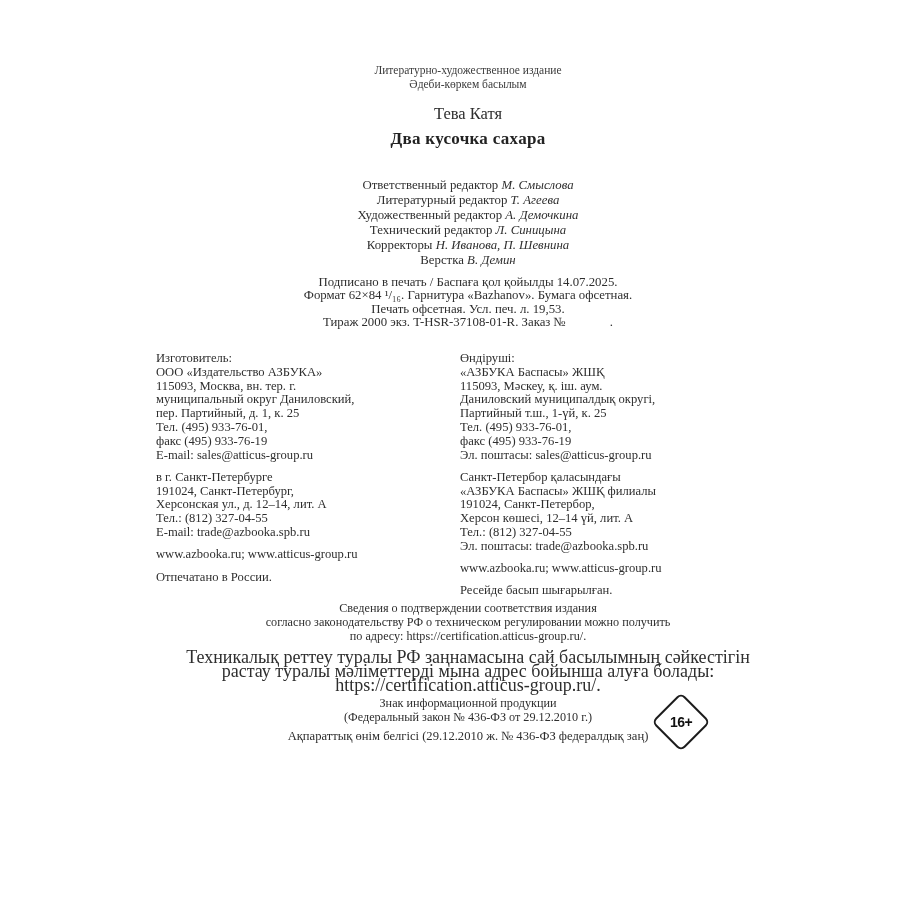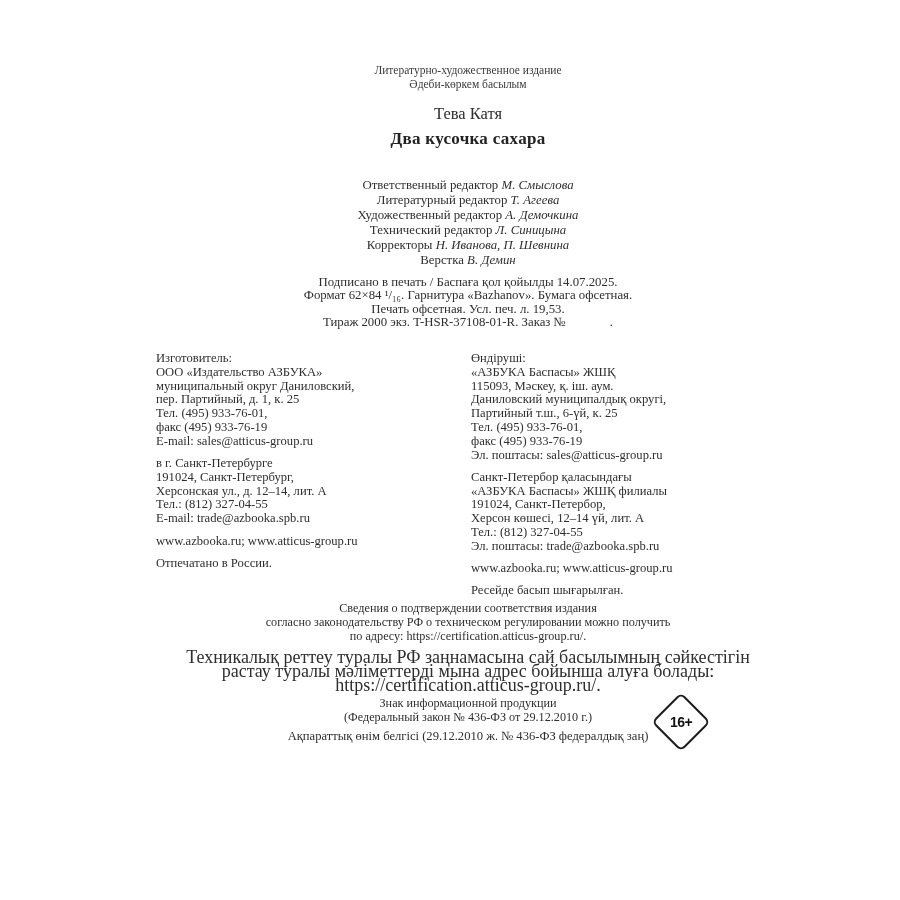--- a/index.html
+++ b/index.html
@@ -11,21 +11,21 @@
   .blk { position:absolute; left:25px; width:870px; text-align:center; }
   .edition    { top:63px;  font-size:11.5px; line-height:14px; color:#3c3c3c; }
   .author     { top:104px; font-size:16.5px; }
   .title      { top:129px; font-size:17px; font-weight:700; color:#222; letter-spacing:.3px; }
   .staff      { top:178px; font-size:12.8px; line-height:15px; }
   .staff i    { font-style:italic; }
   .printinfo  { top:276px; font-size:12.8px; line-height:13.4px; }
   .gap        { display:inline-block; width:44px; }
   .col        { position:absolute; top:352px; font-size:12.6px; line-height:13.8px; }
   .colL       { left:148px; width:307px; }
-  .colR       { left:463px; width:310px; text-align:left; }
+  .colR       { left:452px; width:310px; text-align:left; }
   .sp         { height:8.5px; }
   .conf-ru    { top:601px; font-size:12.2px; line-height:14px; }
   .conf-kz    { top:650px; font-size:18px; line-height:14px; }
   .infosign   { top:696px; font-size:12.2px; line-height:14px; }
   .infosignkz { top:729px; font-size:12.6px; }
   .badge {
     position:absolute; left:652px; top:701px; width:38px; height:38px;
     transform:rotate(45deg); border:2px solid #1c1c1c; border-radius:6px;
     background:#fff; display:flex; align-items:center; justify-content:center;
   }
@@ -61,20 +61,21 @@
   <div class="blk printinfo">
     <div>Подписано в печать / Баспаға қол қойылды 14.07.2025.</div>
     <div>Формат 62×84 ¹/₁₆. Гарнитура «Bazhanov». Бумага офсетная.</div>
     <div>Печать офсетная. Усл. печ. л. 19,53.</div>
     <div><span>Тираж 2000 экз. T-HSR-37108-01-R. Заказ №</span><span class="gap"></span><span>.</span></div>
   </div>
 
   <div class="col colL">
     <div>Изготовитель:</div>
     <div>ООО «Издательство АЗБУКА»</div>
+    <div>115093, Москва, вн. тер. г.</div>
     <div>муниципальный округ Даниловский,</div>
     <div>пер. Партийный, д. 1, к. 25</div>
     <div>Тел. (495) 933-76-01,</div>
     <div>факс (495) 933-76-19</div>
     <div>E-mail: sales@atticus-group.ru</div>
     <div class="sp"></div>
     <div>в г. Санкт-Петербурге</div>
     <div>191024, Санкт-Петербург,</div>
     <div>Херсонская ул., д. 12–14, лит. А</div>
     <div>Тел.: (812) 327-04-55</div>
@@ -83,21 +84,21 @@
     <div>www.azbooka.ru; www.atticus-group.ru</div>
     <div class="sp"></div>
     <div>Отпечатано в России.</div>
   </div>
 
   <div class="col colR">
     <div>Өндіруші:</div>
     <div>«АЗБУКА Баспасы» ЖШҚ</div>
     <div>115093, Мәскеу, қ. іш. аум.</div>
     <div>Даниловский муниципалдық округі,</div>
-    <div>Партийный т.ш., 6-үй, к. 25</div>
+    <div>Партийный т.ш., 1-үй, к. 25</div>
     <div>Тел. (495) 933-76-01,</div>
     <div>факс (495) 933-76-19</div>
     <div>Эл. поштасы: sales@atticus-group.ru</div>
     <div class="sp"></div>
     <div>Санкт-Петербор қаласындағы</div>
     <div>«АЗБУКА Баспасы» ЖШҚ филиалы</div>
     <div>191024, Санкт-Петербор,</div>
     <div>Херсон көшесі, 12–14 үй, лит. А</div>
     <div>Тел.: (812) 327-04-55</div>
     <div>Эл. поштасы: trade@azbooka.spb.ru</div>

